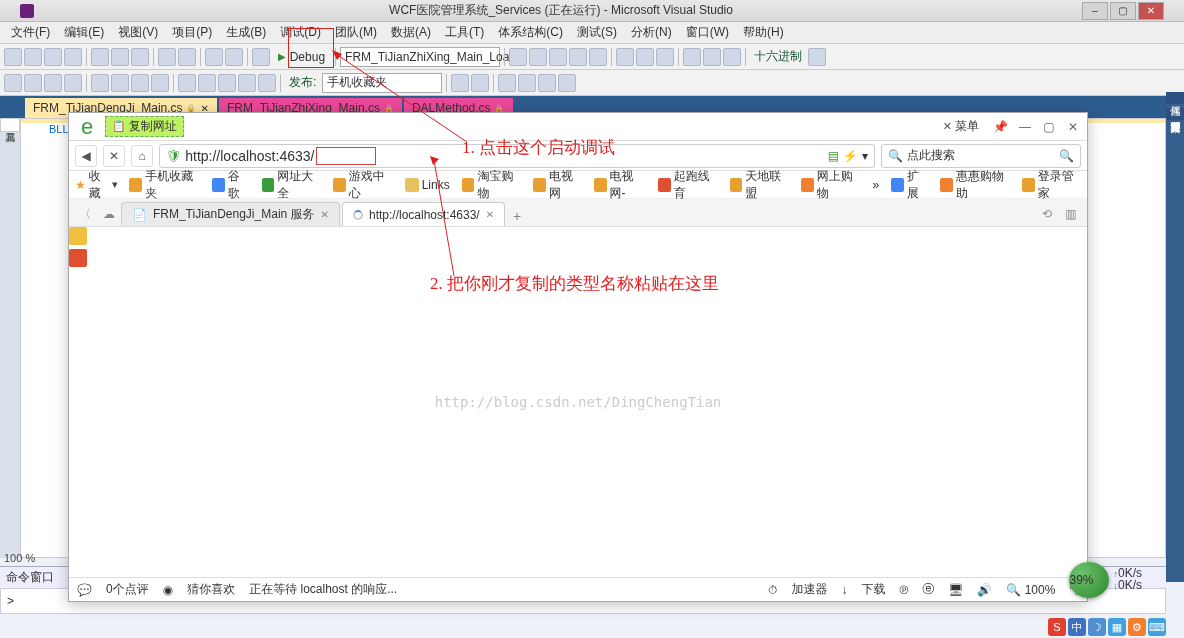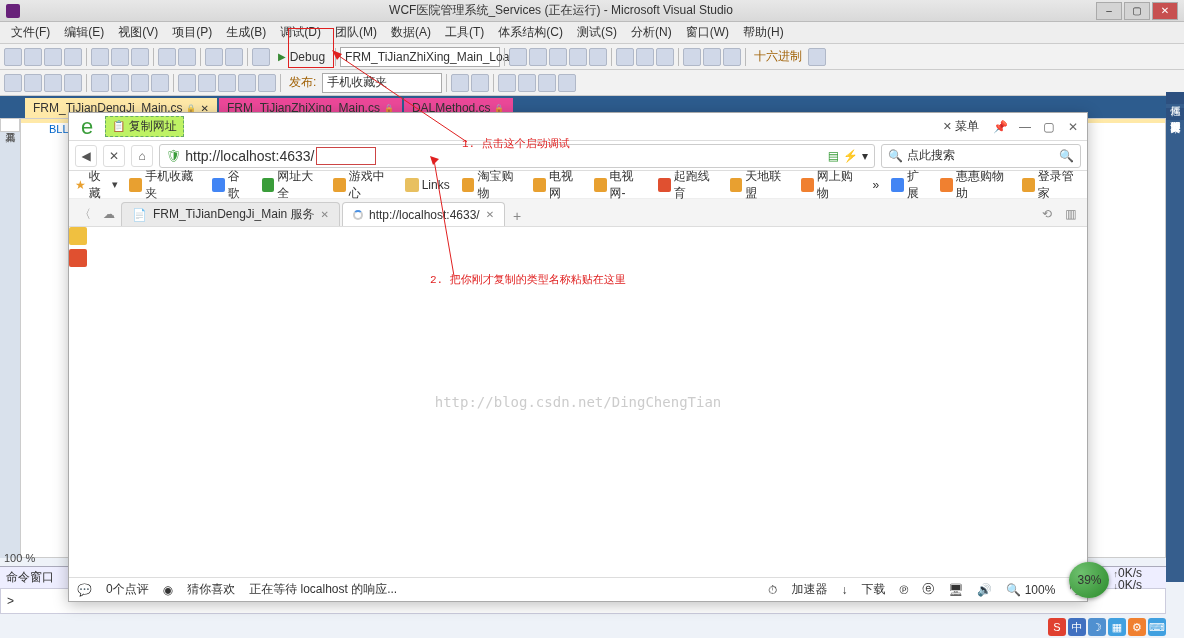--- a/index.html
+++ b/index.html
@@ -1,31 +1,31 @@
 <!DOCTYPE html>
 <html><head>
 <meta charset="utf-8">
 <style>
 *{box-sizing:border-box;margin:0;padding:0;font-family:"Microsoft YaHei","Segoe UI",Arial,sans-serif;font-size:12px;color:#333}
 body{width:1184px;height:638px;background:#eef2f8;position:relative;overflow:hidden}
-.vs-titlebar{height:22px;background:linear-gradient(#e8e8e8,#d9d9d9);display:flex;align-items:center;padding:0 6px;border-bottom:1px solid #bbb}
+.vs-titlebar{height:22px;background:linear-gradient(#e8e8e8,#d9d9d9);display:flex;align-items:center;padding:0 20px;border-bottom:1px solid #bbb}
 .vs-logo{width:14px;height:14px;background:#68217a;margin-right:6px;border-radius:2px}
 .vs-title{flex:1;text-align:center;color:#333;font-size:12px}
 .vs-winbtns{display:flex;gap:2px}
 .vs-winbtn{width:26px;height:18px;background:#d4d4d4;border:1px solid #aaa;display:flex;align-items:center;justify-content:center;font-size:10px}
 .vs-winbtn.close{background:#c75050;color:#fff}
 .vs-menubar{height:22px;background:#eee;display:flex;align-items:center;padding:0 4px;border-bottom:1px solid #ccc}
 .vs-menu{padding:2px 7px;color:#333}
 .vs-toolbar{height:26px;background:#f2f2f2;display:flex;align-items:center;padding:0 4px;border-bottom:1px solid #ccc;gap:2px}
 .tb-ico{width:18px;height:18px;background:#d0d8e8;border:1px solid #b0b8c8;border-radius:2px}
 .tb-sep{width:1px;height:18px;background:#bbb;margin:0 2px}
 .tb-debug{display:flex;align-items:center;gap:4px;padding:0 6px}
 .tb-debug .play{color:#388a34;font-size:10px}
 .tb-combo{width:160px;height:20px;border:1px solid #aaa;background:#fff;padding:0 4px;display:flex;align-items:center;font-size:11px}
-.tb-text{color:#a16207;padding:0 4px}
+.tb-text{color:#14532d;padding:0 4px}
 .vs-toolbar2{height:26px;background:#f2f2f2;display:flex;align-items:center;padding:0 4px;border-bottom:1px solid #ccc;gap:2px}
 .vs-tabs{height:22px;background:#2d5c8e;display:flex;align-items:flex-end;padding-left:25px}
 .vs-tab{height:20px;background:#ec4899;color:#fff;padding:2px 8px;display:flex;align-items:center;gap:4px;margin-right:2px;font-size:11px}
 .vs-tab.active{background:#ffe9a8;color:#333}
 .vs-tab .x{font-size:10px}
 .vs-lock{font-size:8px;opacity:.7}
 .vs-sidebar-l{position:absolute;left:0;top:118px;width:20px;height:440px;background:#d9e1ec}
 .vs-sidebar-l .vtab{writing-mode:vertical-rl;padding:6px 2px;background:#fff;border:1px solid #ccc;font-size:10px;color:#555}
 .vs-sidebar-r{position:absolute;right:0;top:92px;width:18px;height:490px;background:#365e8d}
 .vs-sidebar-r .vtab{writing-mode:vertical-rl;padding:6px 2px;color:#fff;font-size:10px;background:#2d5080}
@@ -67,27 +67,27 @@
 .btab .spin{width:10px;height:10px;border:2px solid #ccc;border-top-color:#4a90e2;border-radius:50%}
 .plus{width:20px;height:20px;display:flex;align-items:center;justify-content:center;color:#888;font-size:14px}
 .br-content{flex:1;background:#fff;position:relative}
 .sidefav{position:absolute;left:0;top:0;width:18px}
 .sidefav div{width:18px;height:18px;margin-bottom:4px;border-radius:2px}
 .sidefav .s1{background:#f0c040}
 .sidefav .s2{background:#e05030}
 .watermark{position:absolute;left:50%;top:50%;transform:translate(-50%,-50%);color:#ccc;font-size:14px;font-family:Consolas,monospace}
 .br-status{height:24px;border-top:1px solid #ddd;display:flex;align-items:center;padding:0 8px;gap:14px;font-size:11px;color:#666}
 .br-status .right{margin-left:auto;display:flex;gap:14px;align-items:center}
-.ann{position:absolute;color:#e02020;font-size:11px;font-family:Liberation Mono, monospace;z-index:50;pointer-events:none}
+.ann{position:absolute;color:#e02020;font-size:17px;font-family:Liberation Serif, serif;z-index:50;pointer-events:none}
 .redbox{position:absolute;border:1px solid #e02020;z-index:49;pointer-events:none}
 svg.arrow{position:absolute;z-index:48;pointer-events:none}
 .ime{position:absolute;right:18px;bottom:2px;display:flex;gap:2px;z-index:60}
 .ime div{width:18px;height:18px;border-radius:3px;display:flex;align-items:center;justify-content:center;font-size:11px;color:#fff}
 .speed{position:absolute;right:42px;bottom:40px;z-index:55;display:flex;align-items:center;gap:4px}
-.gball{width:40px;height:36px;background:radial-gradient(circle at 30% 30%,#6ec06e,#2a8a2a);border-radius:50%;color:#fff;display:flex;align-items:center;justify-content:center;font-size:10px;box-shadow:0 1px 4px rgba(0,0,0,.4)}
+.gball{width:40px;height:36px;background:radial-gradient(circle at 30% 30%,#6ec06e,#2a8a2a);border-radius:50%;color:#fff;display:flex;align-items:center;font-size:10px;box-shadow:0 1px 4px rgba(0,0,0,.4)}
 .kbs{font-size:9px;color:#666;line-height:11px}
 </style>
 </head>
 <body>
 
 <div class="vs-titlebar">
   <div class="vs-logo"></div>
   <div class="vs-title">WCF医院管理系统_Services (正在运行) - Microsoft Visual Studio</div>
   <div class="vs-winbtns">
     <div class="vs-winbtn">–</div>

